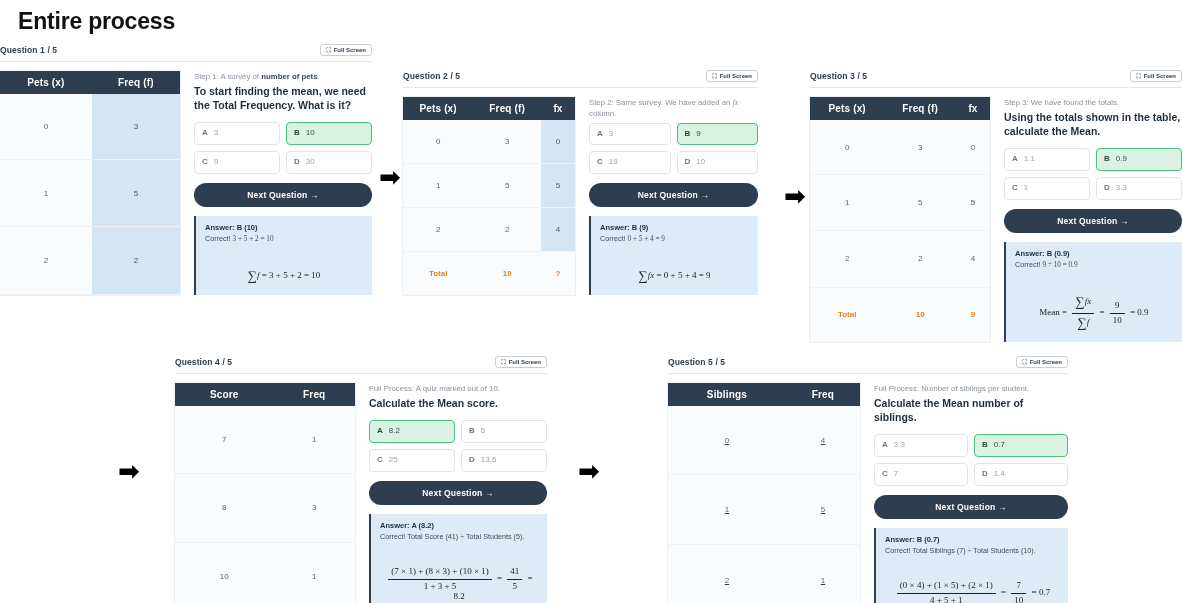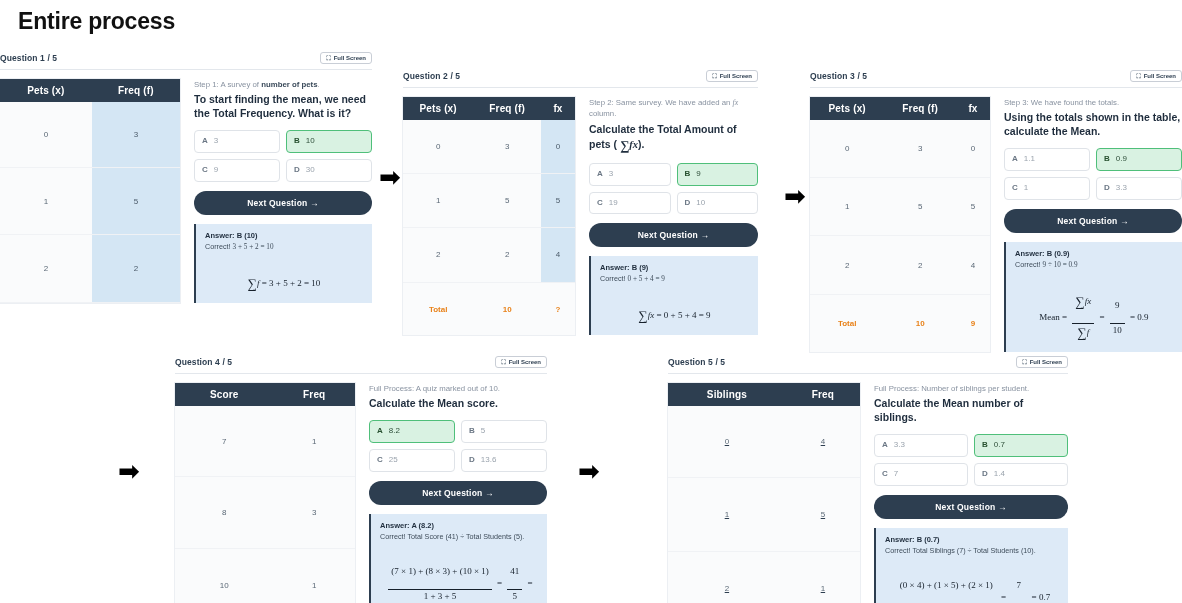--- a/index.html
+++ b/index.html
@@ -90,36 +90,36 @@
   .ans-title { font-size:7.5px; font-weight:bold; color:#1f2d3d; margin-bottom:2px; }
   .ans-sub { font-size:7.2px; color:#3e4c5a; }
   .ans-formula {
     margin-top:25px; text-align:center;
     font-family:"Liberation Serif", serif; font-size:9px; color:#16202b;
   }
   .ans-sub .mathi, .ans-formula .mathi { font-family:"Liberation Serif", serif; font-style:italic; }
 
   
   .frac { display:inline-block; vertical-align:middle; text-align:center; margin:0 3px; }
-  .frac .num { display:block; border-bottom:1px solid #16202b; padding:0 3px 13px; }
+  .frac .num { display:block; border-bottom:1px solid #16202b; padding:0 3px 3px; }
   .frac .den { display:block; padding:1px 3px 0; }
   .bigsum { font-size:13px; vertical-align:-2px; }
 
   
   .arrow {
     position:absolute; font-size:26px; line-height:1; color:#000;
     font-family:"DejaVu Sans", sans-serif; font-weight:bold;
   }
 </style>
 </head>
 <body>
 
 <div class="page-title">Entire process</div>
 
-<div class="panel" id="p1" style="left:0px; top:52px; width:372px;">
+<div class="panel" id="p1" style="left:0px; top:44px; width:372px;">
   <div class="panel-head">
     <span class="q-label">Question 1 / 5</span>
     <span class="fs-btn">
       <span class="fs-ico">⛶</span>
       <span>Full Screen</span>
     </span>
   </div>
   <div class="head-rule"></div>
   <div class="panel-body">
     <table class="tbl" style="width:180px;">
@@ -215,21 +215,20 @@
           </tr>
         <tr class="total">
             <td>Total</td>
             <td>10</td>
             <td>?</td>
           </tr>
       </tbody>
     </table>
     <div class="rcol">
       <div class="step">Step 2: Same survey. We have added an <span class="mathi">fx</span> column.</div>
-      <div class="prompt">Calculate the Total Amount of pets ( <span class="bigsum sig">∑</span><span class="mathi">fx</span>).</div>
       <div class="opts">
         <div class="opt">
             <span class="ltr">A</span>
             <span class="val">3</span>
           </div>
         <div class="opt correct">
             <span class="ltr">B</span>
             <span class="val">9</span>
           </div>
         <div class="opt">

